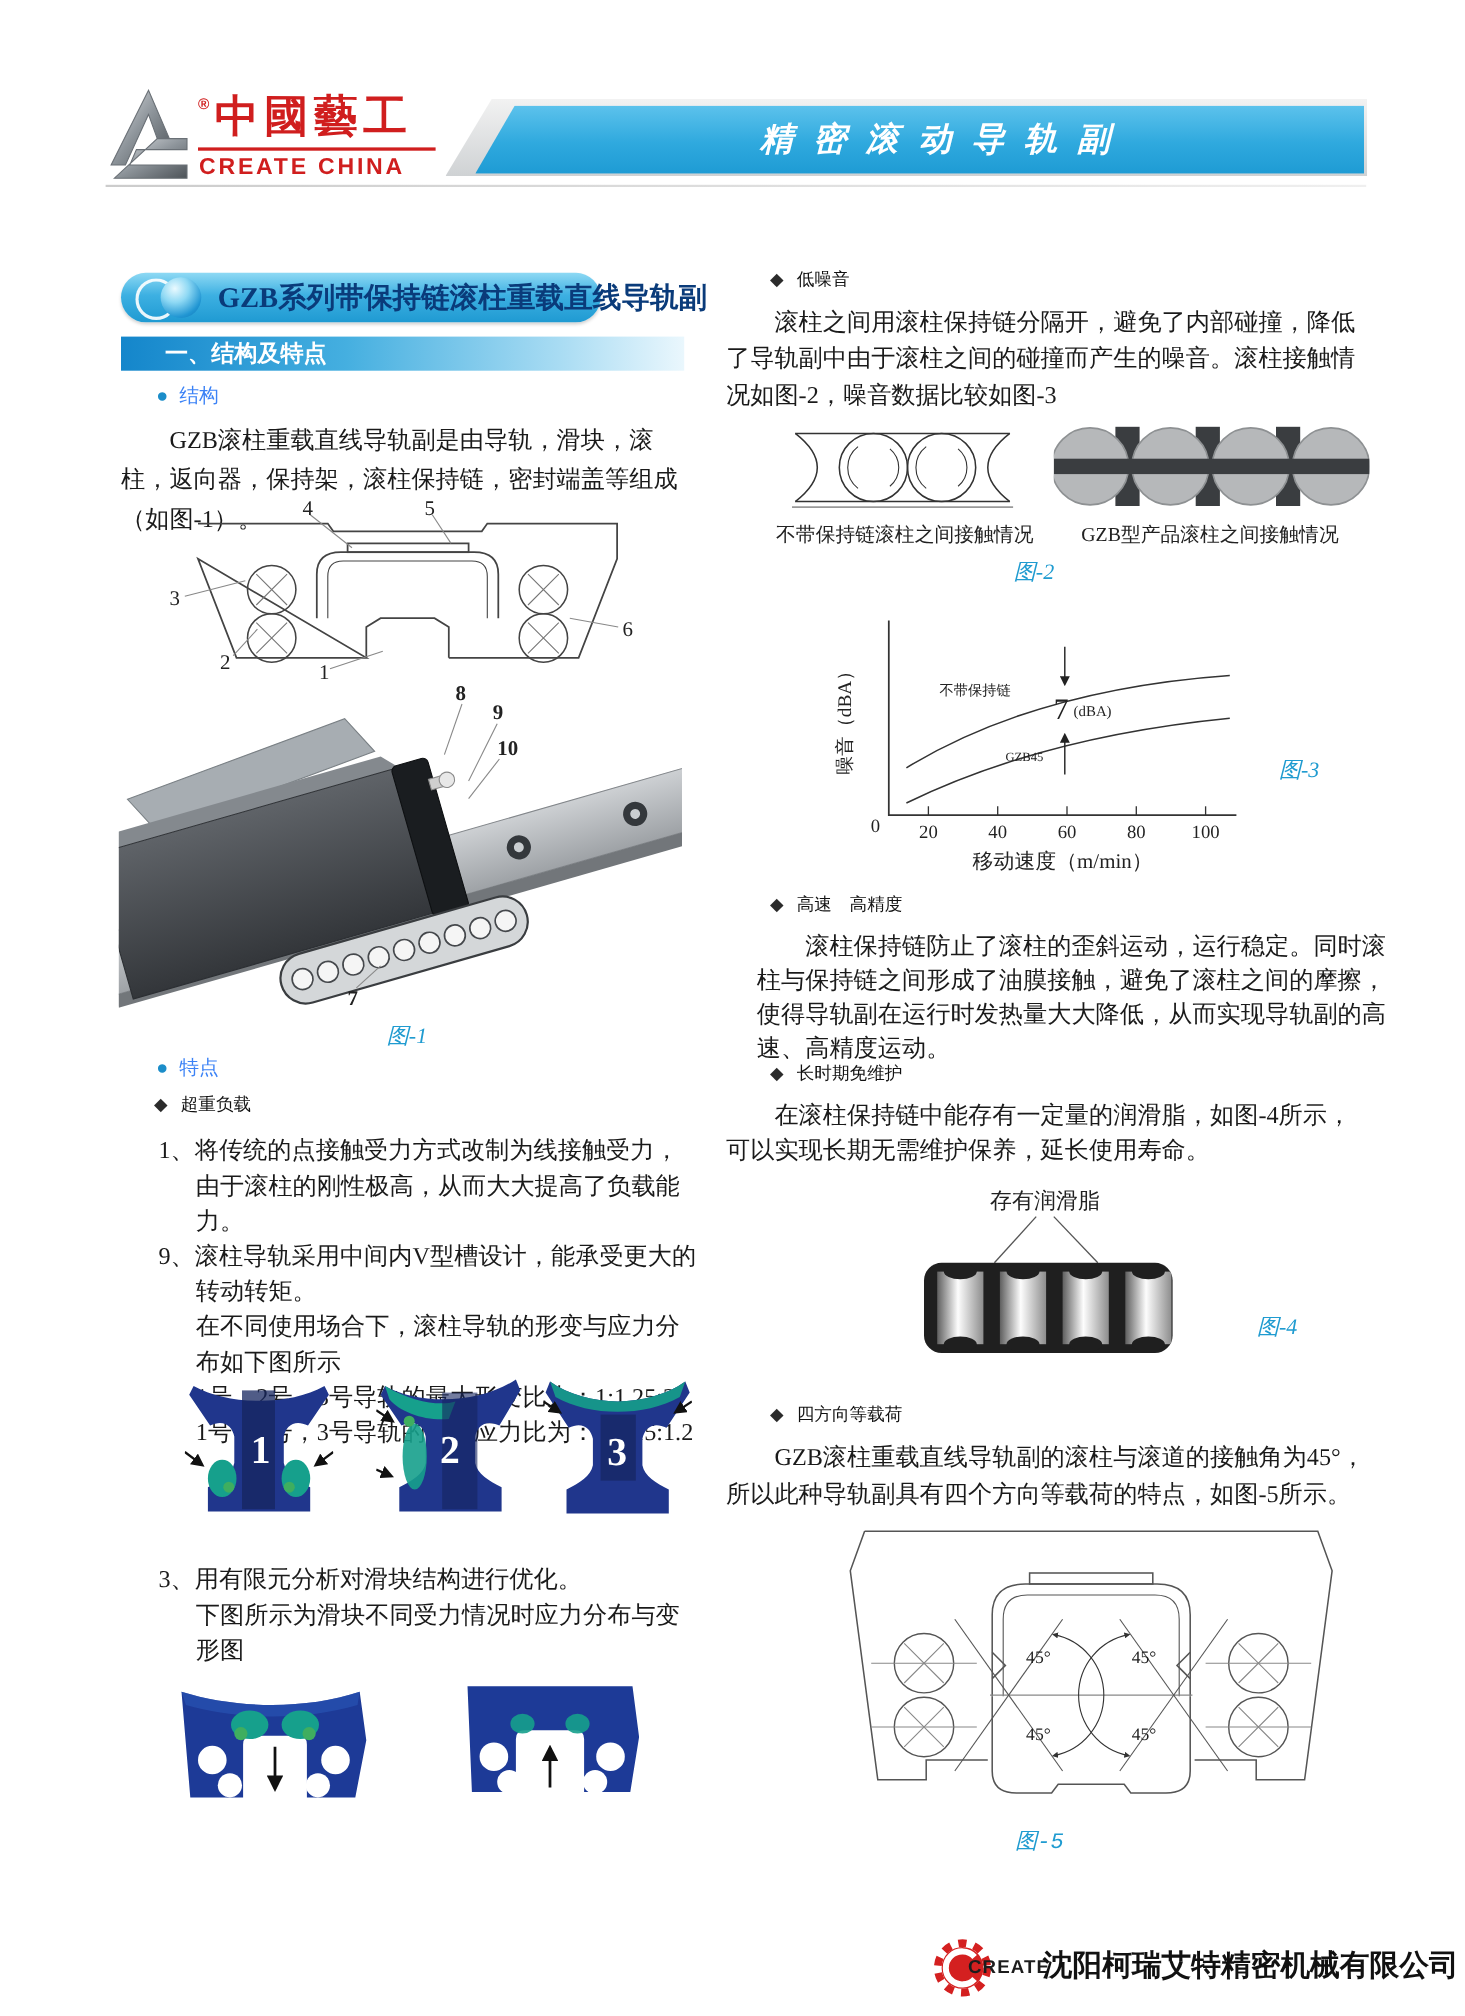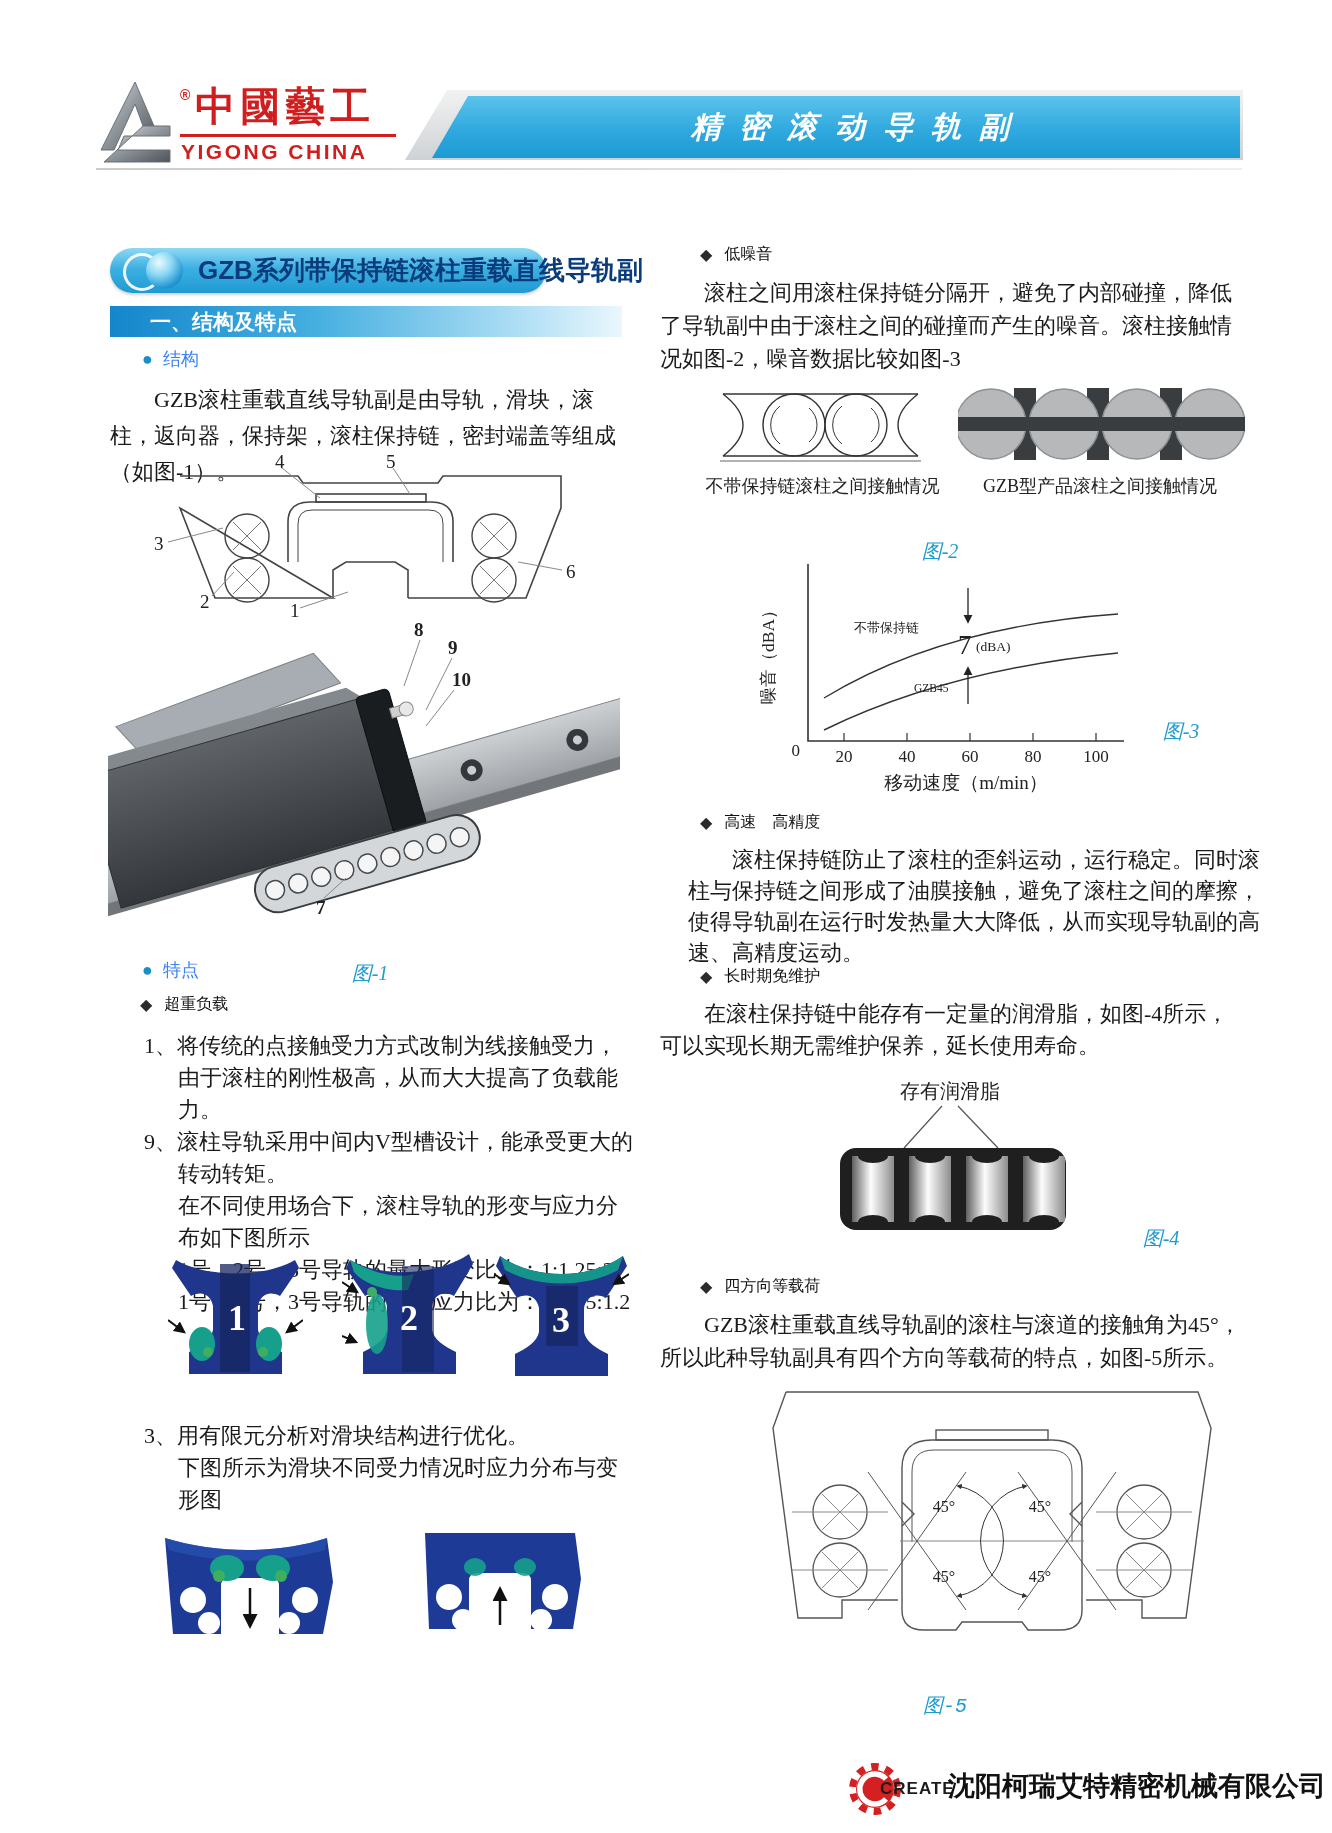--- a/index.html
+++ b/index.html
@@ -16,33 +16,33 @@
   .banner-blue{background:linear-gradient(180deg,#5cc2ec 0%,#2fa9de 55%,#1e9bd4 100%);clip-path:polygon(36px 0,100% 0,100% 100%,0 100%);}
   .banner-title{font-family:"Liberation Sans",sans-serif;font-style:italic;font-weight:bold;font-size:30px;
                 color:#fff;letter-spacing:18px;line-height:62px;text-align:center;padding-left:46px;}
   .header-rule{background:linear-gradient(90deg,#cccccc,#efefef);}
 
   
   .pill{border-radius:24px;background:linear-gradient(180deg,#8ed9f4 0%,#3db0e2 45%,#1f9ad2 100%);
         box-shadow:0 2px 3px rgba(0,0,0,.18);}
   .pill-ring{border:3px solid rgba(255,255,255,.9);border-right-color:transparent;border-radius:50%;}
   .pill-sphere{border-radius:50%;background:radial-gradient(circle at 35% 28%,#eafaff 0%,#8fd9f4 35%,#2196d3 72%,#0d6fae 100%);}
-  .pill-text{font-family:Liberation Sans, sans-serif;font-weight:bold;font-size:26px;color:#0a3b7a;line-height:45px;}
+  .pill-text{font-family:Liberation Serif, serif;font-weight:bold;font-size:26px;color:#0a3b7a;line-height:45px;}
   .sec-bar{background:linear-gradient(90deg,#1486cb 0%,#45afe0 40%,#a9dcf3 78%,#eaf7fd 100%);}
   .sec-bar-text{font-family:"Liberation Sans",sans-serif;font-weight:bold;font-size:21px;color:#fff;line-height:31px;padding-left:40px;}
   .blue-bullet-row{display:flex;align-items:center;gap:10px;}
   .dot{color:#1b8dc9;font-size:18px;line-height:1;}
   .blue-label{color:#3b82f6;font-size:18px;}
   .para{font-size:22px;}
   .diamond-row{display:flex;align-items:center;gap:12px;}
   .diamond{color:#2b2b2b;font-size:16px;line-height:1;}
   .feat-head{font-size:16px;color:#111;}
   .li{padding-left:68px;text-indent:-34px;line-height:32px;font-size:22px;margin:0;}
   .li-sub{padding-left:68px;line-height:32px;font-size:22px;margin:0;}
-  .fig-cap{color:#1f9bd0;font-style:italic;font-size:20px;text-align:center;margin-top:32px;}
+  .fig-cap{color:#1f9bd0;font-style:italic;font-size:20px;text-align:center;}
   .small-cap{font-size:18px;text-align:center;color:#222;}
   svg text{font-family:"Liberation Serif",serif;}
 
   
   .create-text{font-family:"Liberation Sans",sans-serif;font-weight:bold;font-size:17px;color:#1c1c1c;letter-spacing:1px;}
   .company{font-family:"Liberation Sans",sans-serif;font-weight:bold;font-size:27px;color:#111;}
 </style>
 </head>
 <body>
 
@@ -62,21 +62,21 @@
             <stop offset="1" stop-color="#4d5358"></stop>
         </linearGradient>
       </defs>
       <polygon points="39,2 58,46 47,46 39,24 18,70 5,70" fill="url(#metal)" stroke="#6a7076" stroke-width="1"></polygon>
       <polygon points="47,46 74,46 74,56 28,56 22,70 74,70 74,82 8,82" fill="url(#metal)" stroke="#6a7076" stroke-width="1"></polygon>
     </svg>
     <div class="abs" style="left:180px;top:86px;">
       <span class="logo-cn"><sup class="logo-reg">®</sup><span>中國藝工</span></span>
     </div>
     <div class="abs logo-rule" style="left:180px;top:134px;width:216px;"></div>
-    <div class="abs logo-en" style="left:181px;top:140px;">YIGONG CHINA</div>
+    <div class="abs logo-en" style="left:181px;top:140px;">CREATE CHINA</div>
     <div class="abs header-rule" style="left:96px;top:168px;width:1146px;height:2px;"></div>
   </div>
 
   <div class="abs pill" style="left:110px;top:248px;width:436px;height:45px;">
     <div class="abs pill-ring" style="left:13px;top:5px;width:32px;height:32px;"></div>
     <div class="abs pill-sphere" style="left:36px;top:4px;width:37px;height:37px;"></div>
     <div class="abs pill-text" style="left:88px;top:0;white-space:nowrap;">GZB系列带保持链滚柱重载直线导轨副</div>
   </div>
 
   <div class="abs sec-bar" style="left:110px;top:306px;width:512px;height:31px;">

